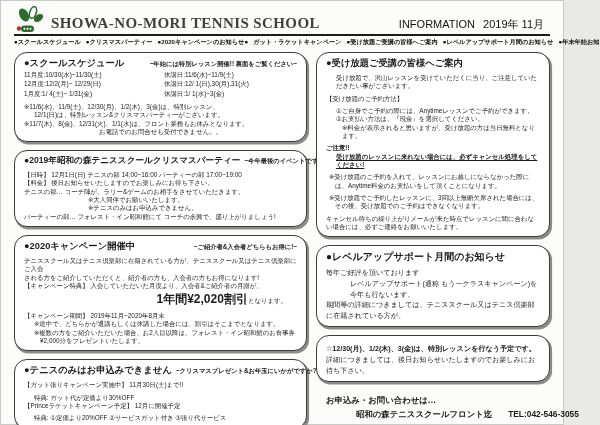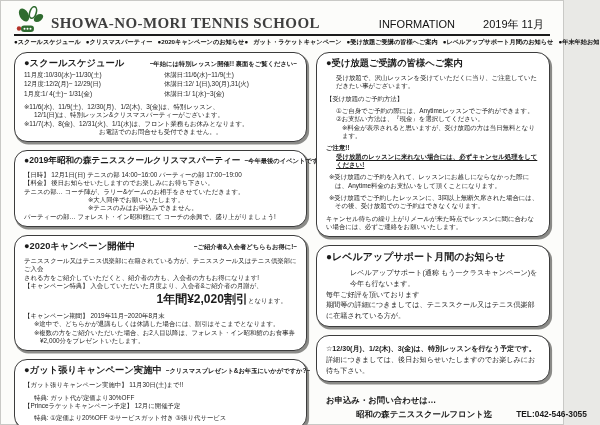--- a/index.html
+++ b/index.html
@@ -16,21 +16,21 @@
   }
   
   .hdr{display:flex;justify-content:space-between;align-items:flex-end;height:26px;}
   .brand{display:flex;align-items:flex-end;gap:5px;}
   .brand svg{display:block;margin-bottom:-2px;}
   .school{
     font-family:"Liberation Serif","DejaVu Serif",serif;
     font-size:15px;letter-spacing:.4px;color:#3f3f3f;font-weight:600;
   }
   .info{font-size:11px;color:#111;padding-right:6px;white-space:nowrap;}
-  .info .lbl{margin-right:28px;}
+  .info .lbl{margin-right:8px;}
   .rule{border-bottom:2px solid #1b1b1b;margin-top:2px;}
   .nav{
     margin-top:2px;font-size:6.2px;font-weight:bold;color:#111;
     white-space:nowrap;letter-spacing:0;display:flex;gap:5px;
   }
   
   .cols{display:flex;gap:9px;margin-top:5px;}
   .col{display:flex;flex-direction:column;}
   .col.left{width:293px;}
   .col.right{flex:1;min-width:0;}
@@ -56,21 +56,21 @@
   .srow .sp{width:140px;}
   .notes{margin-top:5px;}
   
   .bigline{text-align:right;padding-right:10px;margin-top:2px;}
   .big{font-size:12px;font-weight:bold;margin-top:44px;}
   .bigtail{font-size:6.4px;}
   
   .t2{font-size:7.1px;line-height:1.5;margin:0;}
   
   .contact{margin-top:4px;padding-left:10px;font-size:8.4px;font-weight:bold;line-height:1.6;}
-  .contact .row2{padding-left:30px;display:flex;gap:24px;white-space:nowrap;}
+  .contact .row2{padding-left:30px;display:flex;gap:16px;white-space:nowrap;}
 </style>
 </head>
 <body>
 
 <div class="page">
 
   <div class="hdr">
     <div class="brand">
       <svg width="32" height="28" viewBox="0 0 32 28" aria-hidden="true">
         <ellipse cx="10" cy="9" rx="4.5" ry="7" fill="#2f6b2f" transform="rotate(-28 10 9)"></ellipse>
@@ -158,21 +158,21 @@
           <p class="t bigline"><span class="big">1年間¥2,020割引</span><span class="bigtail">となります。</span></p>
           <p class="t gap">【キャンペーン期間】 2019年11月~2020年8月末</p>
           <p class="t ind1">※途中で、どちらかが退講もしくは休講した場合には、割引はそこまでとなります。</p>
           <p class="t ind1">※複数の方をご紹介いただいた場合、お2人目以降は、フォレスト・イン昭和館のお食事券</p>
           <p class="t" style="padding-left:16px;">¥2,000分をプレゼントいたします。</p>
         </div>
       </section>
 
       <section class="box">
         <div class="bhead">
-          <span class="btitle">●ガット張りキャンペーン実施中</span>
+          <span class="btitle">●テニスのみはお申込みできません</span>
           <span class="bsub">~クリスマスプレゼント&amp;お年玉にいかがですか?~</span>
         </div>
         <div class="gap">
           <p class="t">【ガット張りキャンペーン実施中】 11月30日(土)まで!!</p>
           <p class="t ind1 gap">特典: ガット代が定価より30%OFF</p>
           <p class="t">【Princeラケットキャンペーン予定】 12月に開催予定</p>
           <p class="t ind1 gap">特典: ①定価より20%OFF  ②サービスガット付き  ③張り代サービス</p>
         </div>
       </section>
     </div>
@@ -195,22 +195,22 @@
           <p class="t hang gap">※受け放題でご予約したレッスンに、3回以上無断欠席された場合には、その後、受け放題でのご予約はできなくなります。</p>
           <p class="t gap">キャンセル待ちの繰り上がりメールが来た時点でレッスンに間に合わない場合には、必ずご連絡をお願いいたします。</p>
         </div>
       </section>
 
       <section class="box">
         <div class="bhead">
           <span class="btitle" style="font-size:10px;">●レベルアップサポート月間のお知らせ</span>
         </div>
         <div class="gap">
+          <p class="t2">毎年ご好評を頂いております</p>
           <p class="t2" style="padding-left:24px;">レベルアップサポート(通称 もう一クラスキャンペーン)を今年も行ないます。</p>
-          <p class="t2">毎年ご好評を頂いております</p>
           <p class="t2 gap">期間等の詳細につきましては、テニススクール又はテニス倶楽部に在籍されている方が。</p>
         </div>
       </section>
 
       <section class="box">
         <div class="gap">
           <p class="t2 bold gap">☆12/30(月)、1/2(木)、3(金)は、特別レッスンを行なう予定です。</p>
           <p class="t2 gap">詳細につきましては、後日お知らせいたしますのでお楽しみにお待ち下さい。</p>
         </div>
       </section>

